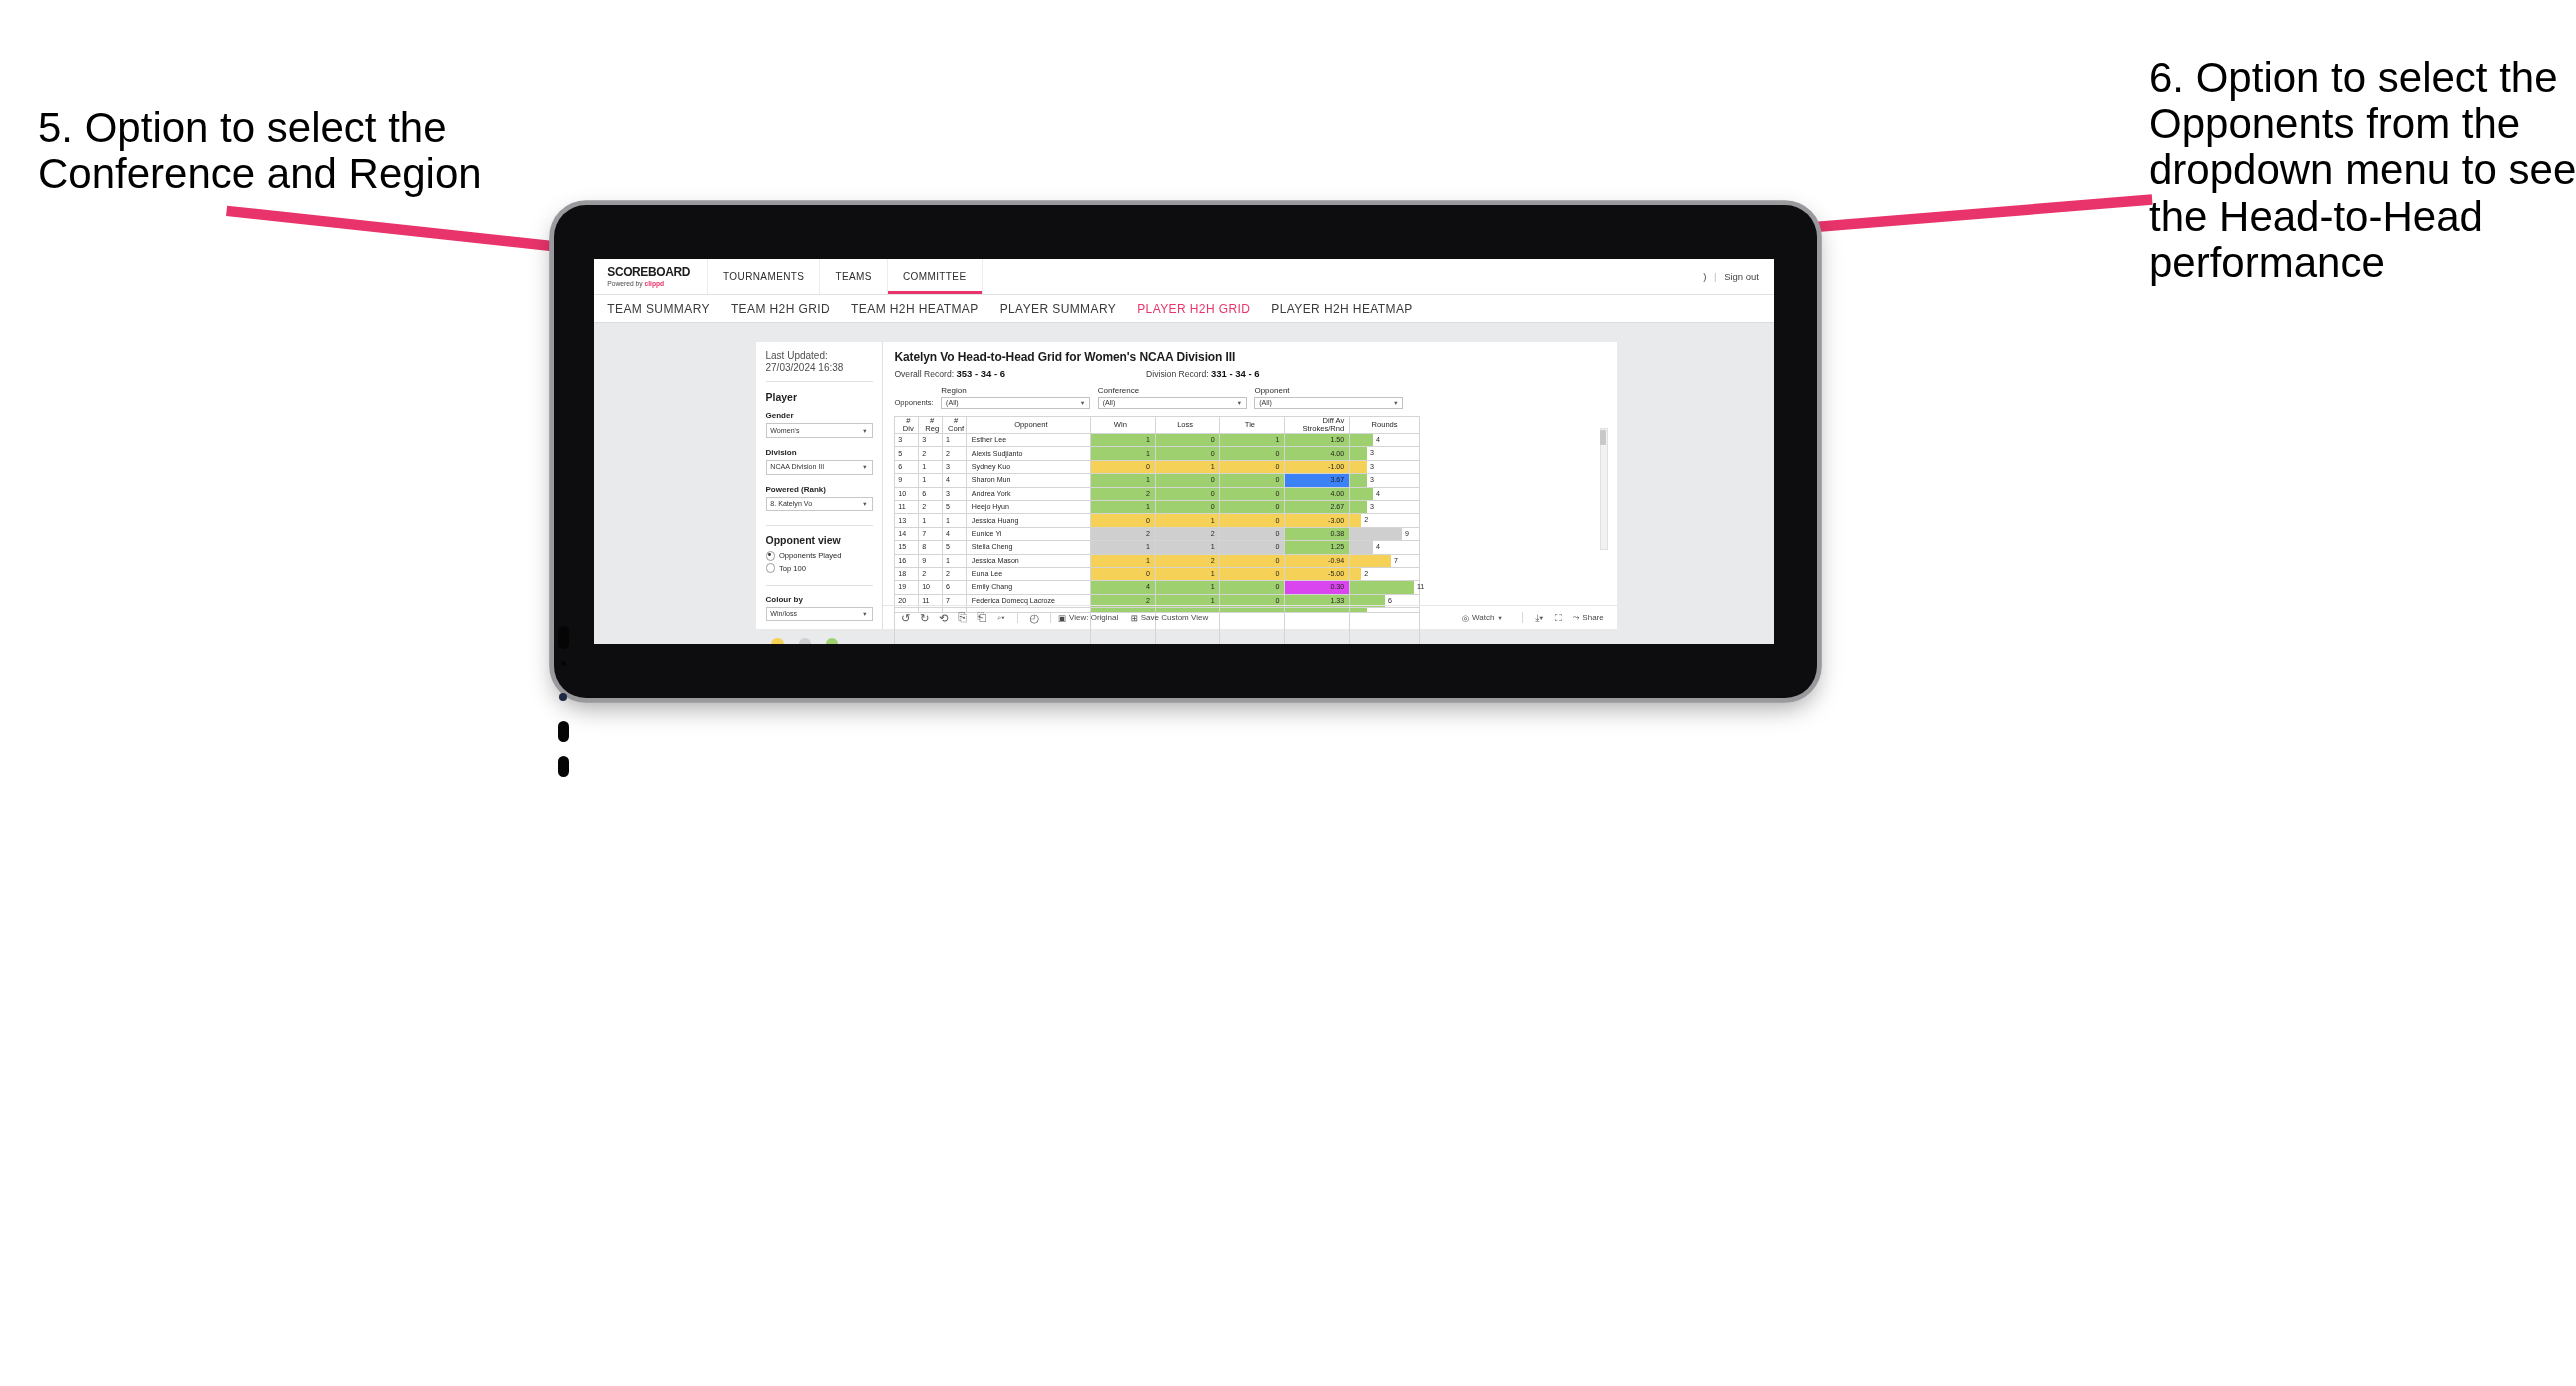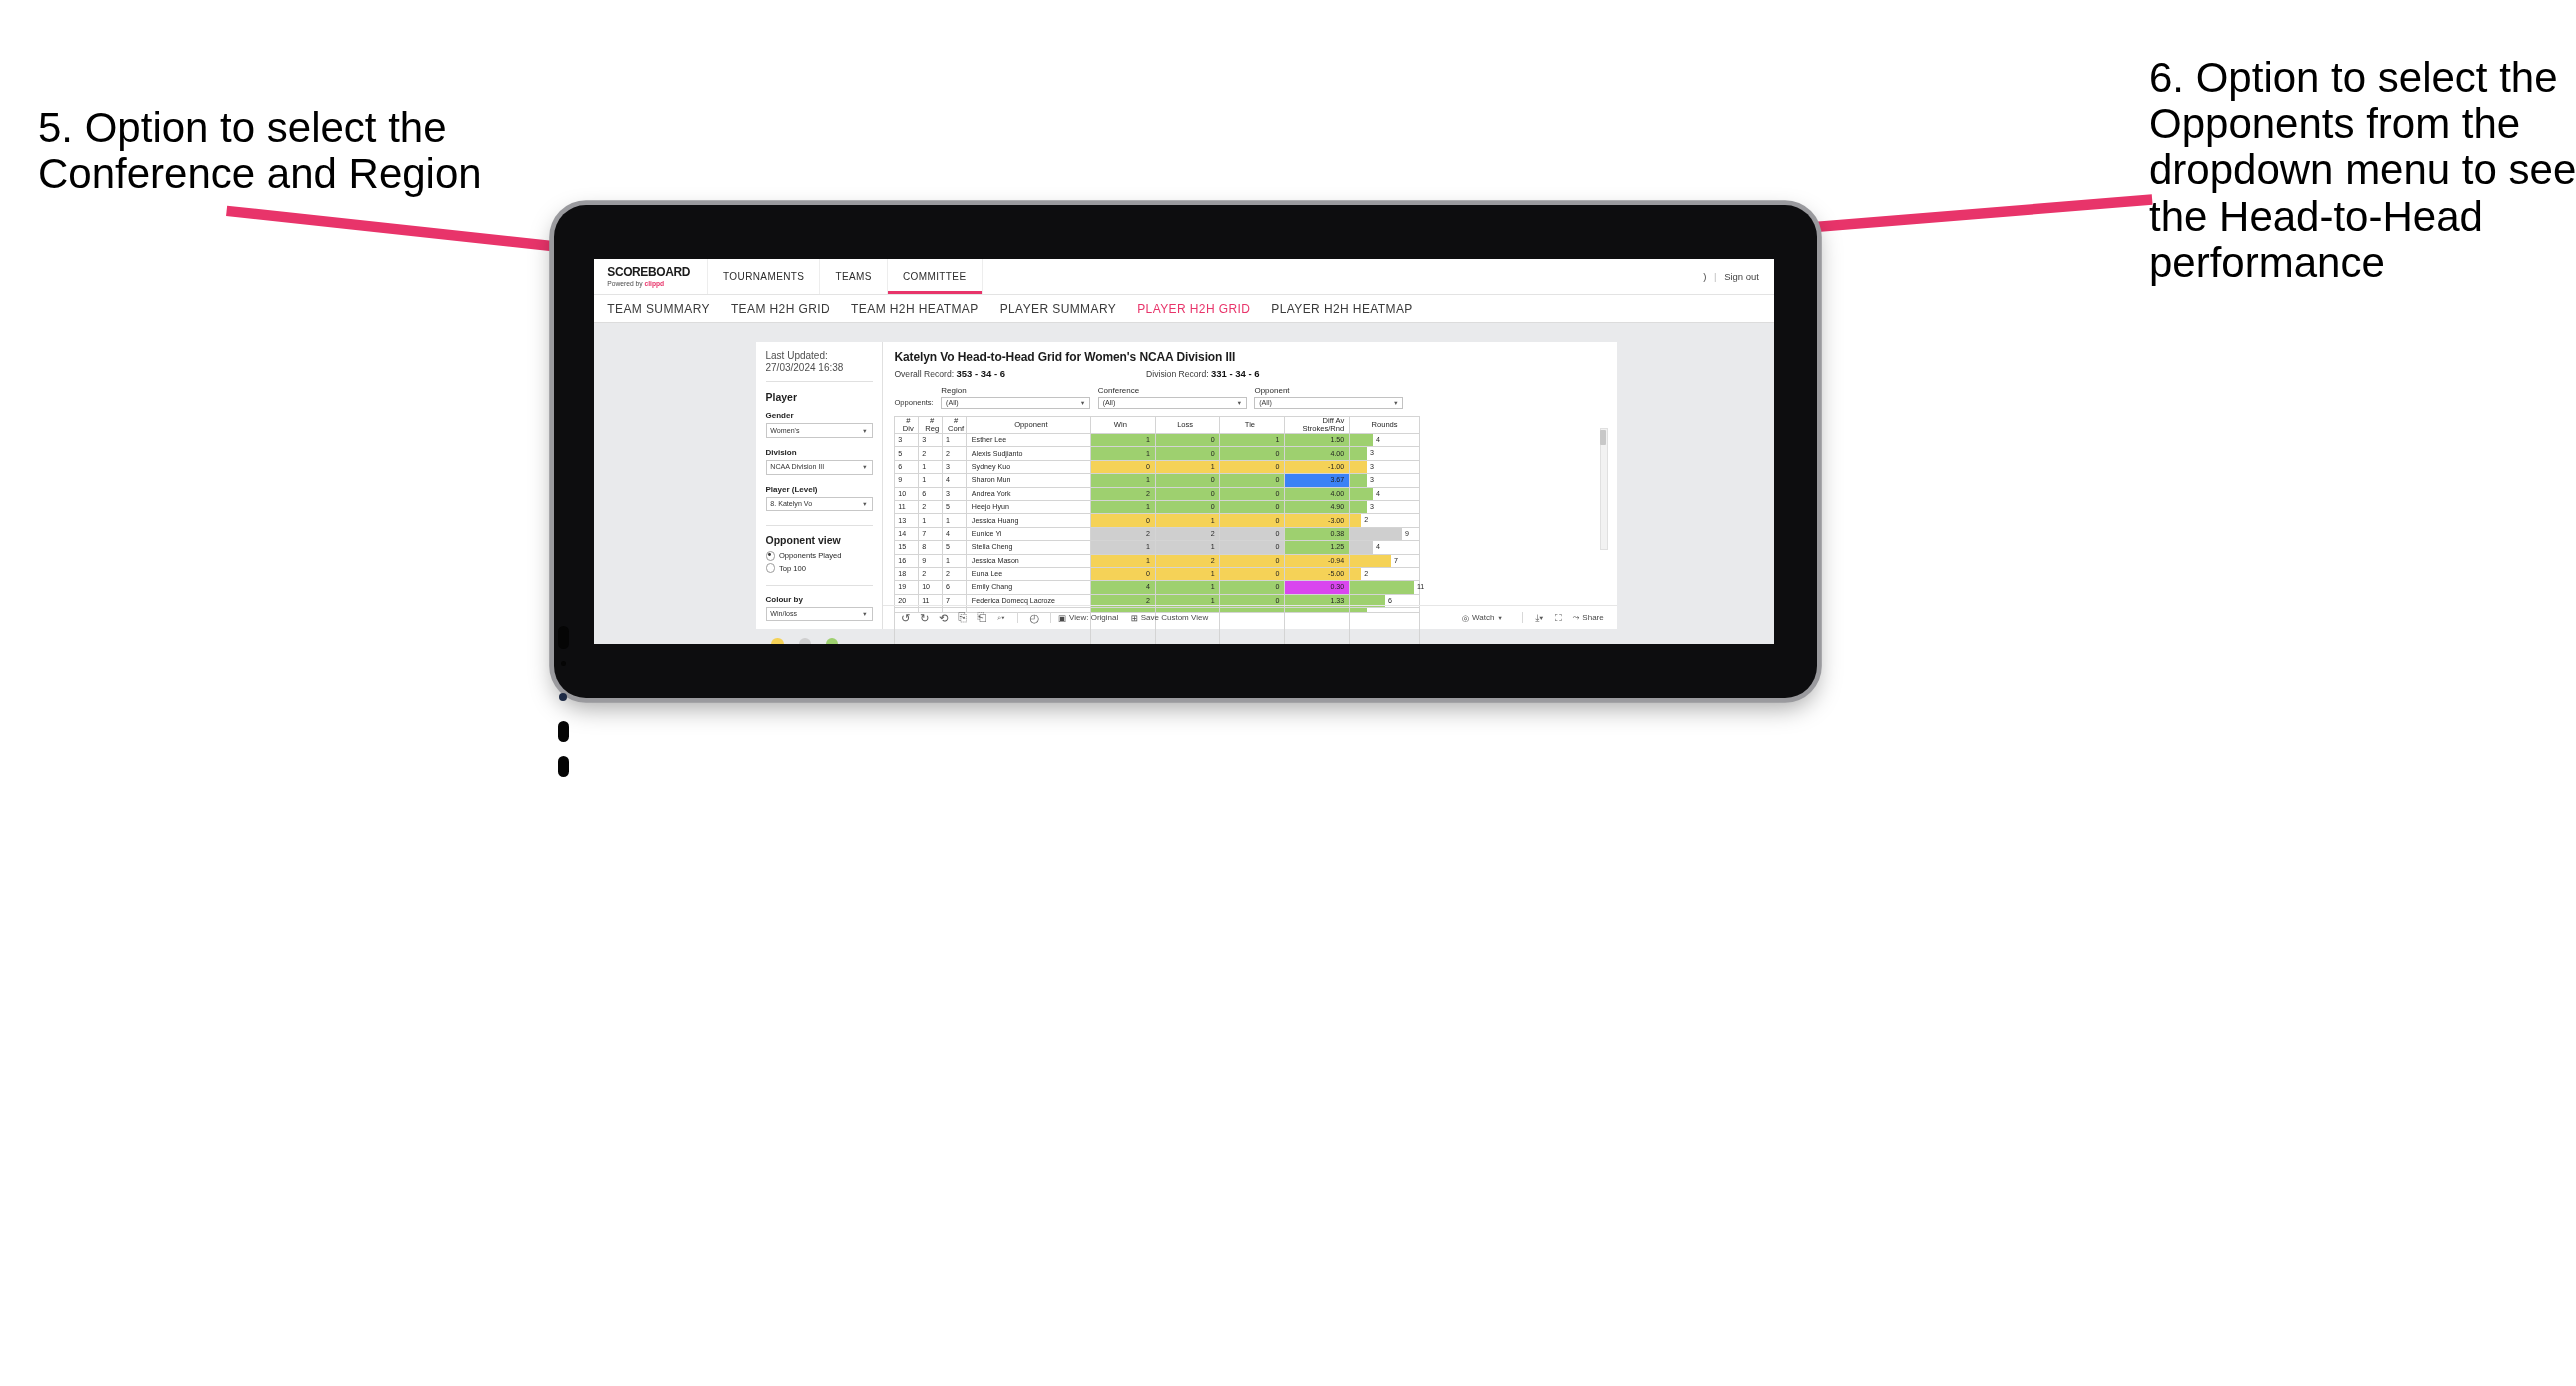--- a/index.html
+++ b/index.html
@@ -189,21 +189,21 @@
           <span>Women's</span>
           <span class="caret">▼</span>
         </div>
 
         <div class="side-lbl">Division</div>
         <div class="side-select">
           <span>NCAA Division III</span>
           <span class="caret">▼</span>
         </div>
 
-        <div class="side-lbl">Player (Level)</div>
+        <div class="side-lbl">Powered (Rank)</div>
         <div class="side-select">
           <span>8. Katelyn Vo</span>
           <span class="caret">▼</span>
         </div>
 
         <div class="side-rule" style="margin-top:13.3px;"></div>
         <div class="side-h" style="margin-bottom:4.8px;">Opponent view</div>
         <div class="radio-row">
           <span class="radio on"></span>
           <span>Opponents Played</span>
@@ -367,21 +367,21 @@
                   </td>
                 </tr>
                 <tr>
                   <td class="c-div">11</td>
                   <td class="c-reg">2</td>
                   <td class="c-conf">5</td>
                   <td class="c-opp">Heejo Hyun</td>
                   <td class="c-num" style="background:#9ED06F">1</td>
                   <td class="c-num" style="background:#9ED06F">0</td>
                   <td class="c-num" style="background:#9ED06F">0</td>
-                  <td class="c-num" style="background:#9ED06F">4.90</td>
+                  <td class="c-num" style="background:#9ED06F">2.67</td>
                   <td class="c-rounds">
                     <div class="rounds-cell">
                       <div class="rounds-bar" style="width: 17px; background: rgb(158, 208, 111);"></div>
                       <div class="rounds-val" style="left: 17px;">3</div>
                     </div>
                   </td>
                 </tr>
                 <tr>
                   <td class="c-div">13</td>
                   <td class="c-reg">1</td>

